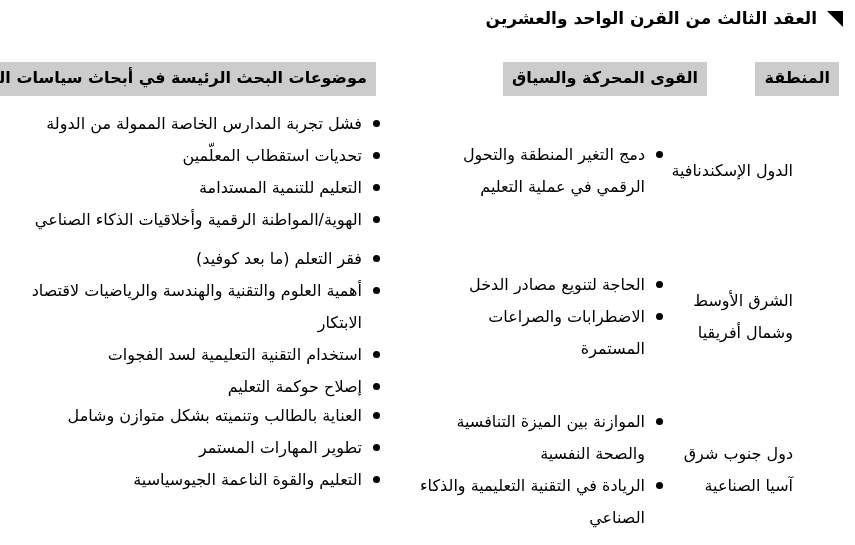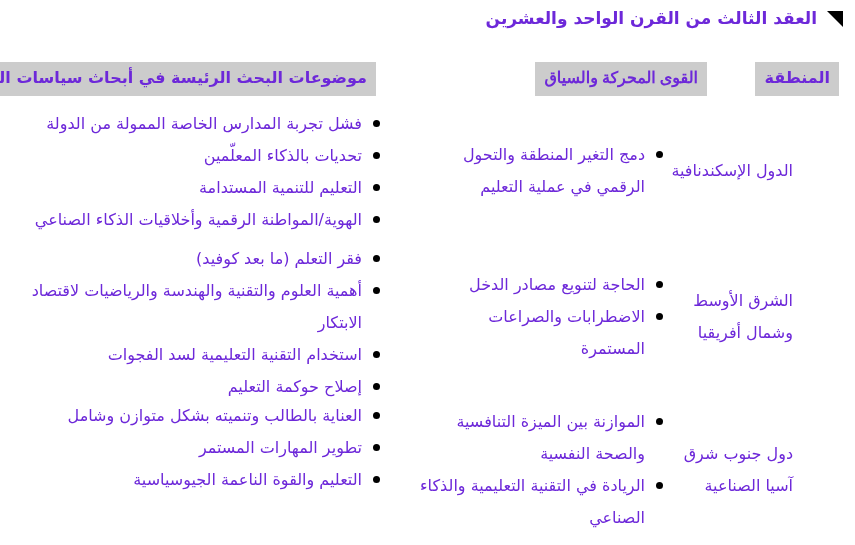--- a/index.html
+++ b/index.html
@@ -1,18 +1,18 @@
 <!DOCTYPE html>
 <html lang="ar" dir="rtl"><head>
 <meta charset="utf-8">
 <style>
   html,body { margin:0; padding:0; background:#fff; }
   .page {
     position:relative; width:855px; height:545px; background:#ffffff;
-    direction:rtl; color:#6d28d9;
+    direction:rtl; color:#000000;
     font-family:"DejaVu Sans", sans-serif; overflow:hidden;
   }
   
   .title-row {
     position:absolute; top:8px; right:12px;
     display:flex; align-items:center; gap:10px;
     font-size:17px; font-weight:bold; white-space:nowrap;
   }
   .tri-marker {
     width:0; height:0; display:inline-block;
@@ -30,21 +30,21 @@
   .cell { display:flex; flex-direction:column; justify-content:center; min-width:0; }
   .cell.v-top { justify-content:flex-start;padding-left:8px; }
   
   .hdr { justify-content:flex-start; padding-top:7px; text-align:right; }
   .hdr .hl {
     display:inline-block; align-self:flex-start;
     background:#cccccc; font-weight:bold; font-size:16px;
     padding:5px 9px 7px 9px; line-height:22px; white-space:nowrap;
   }
   .hdr-region .hl { margin-right:16px;text-align:center; }
-  .hdr-forces .hl { margin-right:-42px;font-family:Liberation Serif, serif; }
+  .hdr-forces .hl { margin-right:-42px; }
   .hdr-topics .hl { margin-right:44px; }
   
   ul.blist { list-style:none; margin:0; padding:0; }
   .topics-cell ul.blist { margin-right:38px; padding-top:5px; }
   ul.blist li {
     position:relative; padding-right:20px; line-height:32px;
     font-size:16px; text-align:right;
   }
   ul.blist li::before {
     content:""; position:absolute; right:2px; top:12px;
@@ -84,21 +84,21 @@
         </div>
     </div>
     <div class="cell forces-cell">
       <ul class="blist">
           <li>دمج التغير المنطقة والتحول الرقمي في عملية التعليم</li>
         </ul>
     </div>
     <div class="cell v-top topics-cell">
       <ul class="blist">
           <li>فشل تجربة المدارس الخاصة الممولة من الدولة</li>
-          <li>تحديات بالذكاء المعلّمين</li>
+          <li>تحديات استقطاب المعلّمين</li>
           <li>التعليم للتنمية المستدامة</li>
           <li>الهوية/المواطنة الرقمية وأخلاقيات الذكاء الصناعي</li>
         </ul>
     </div>
 
     <div class="cell region-cell">
       <div>
           <div class="rline">الشرق الأوسط</div>
           <div class="rline">وشمال أفريقيا</div>
         </div>

